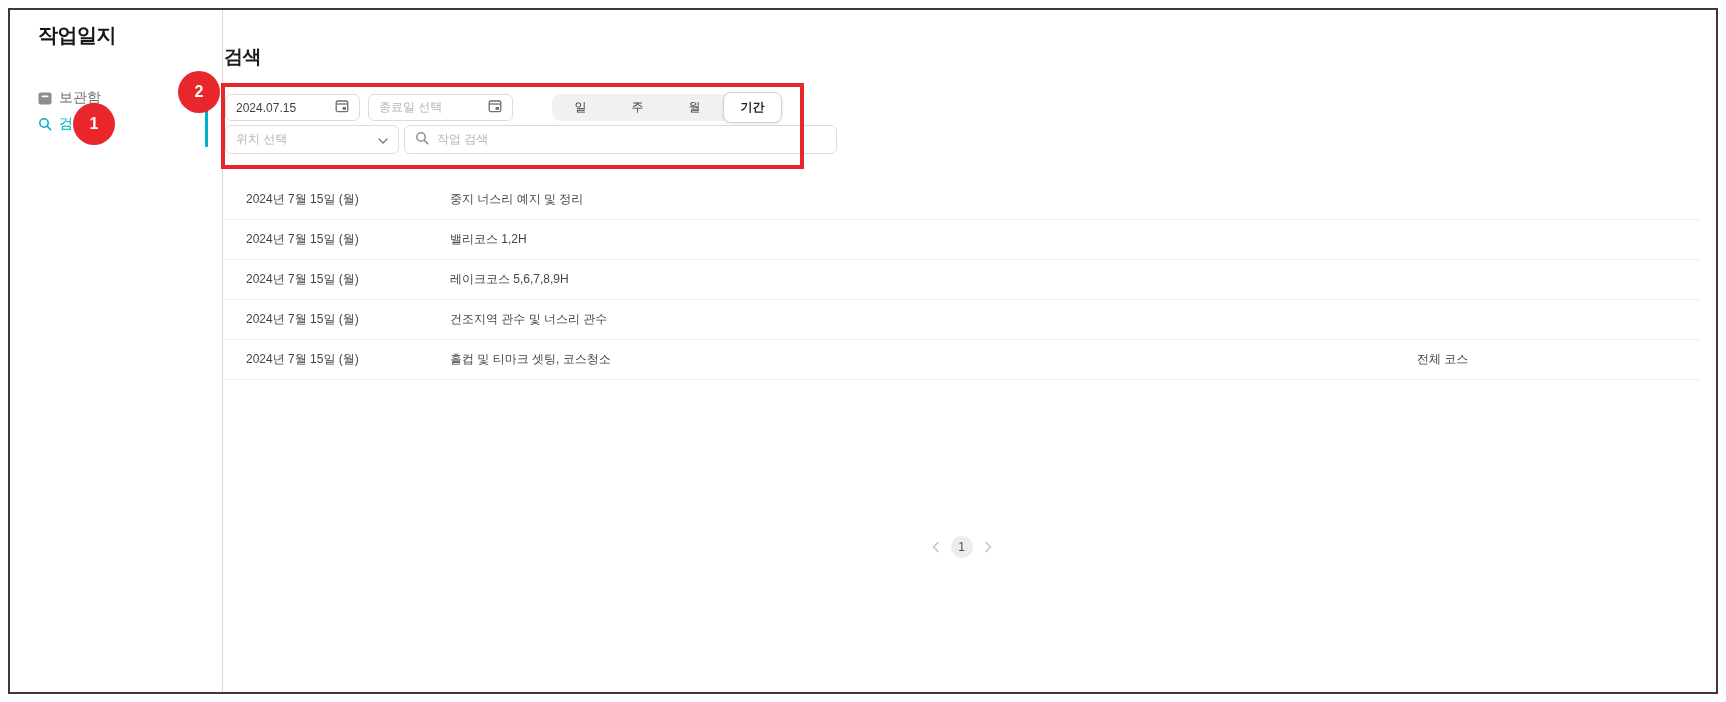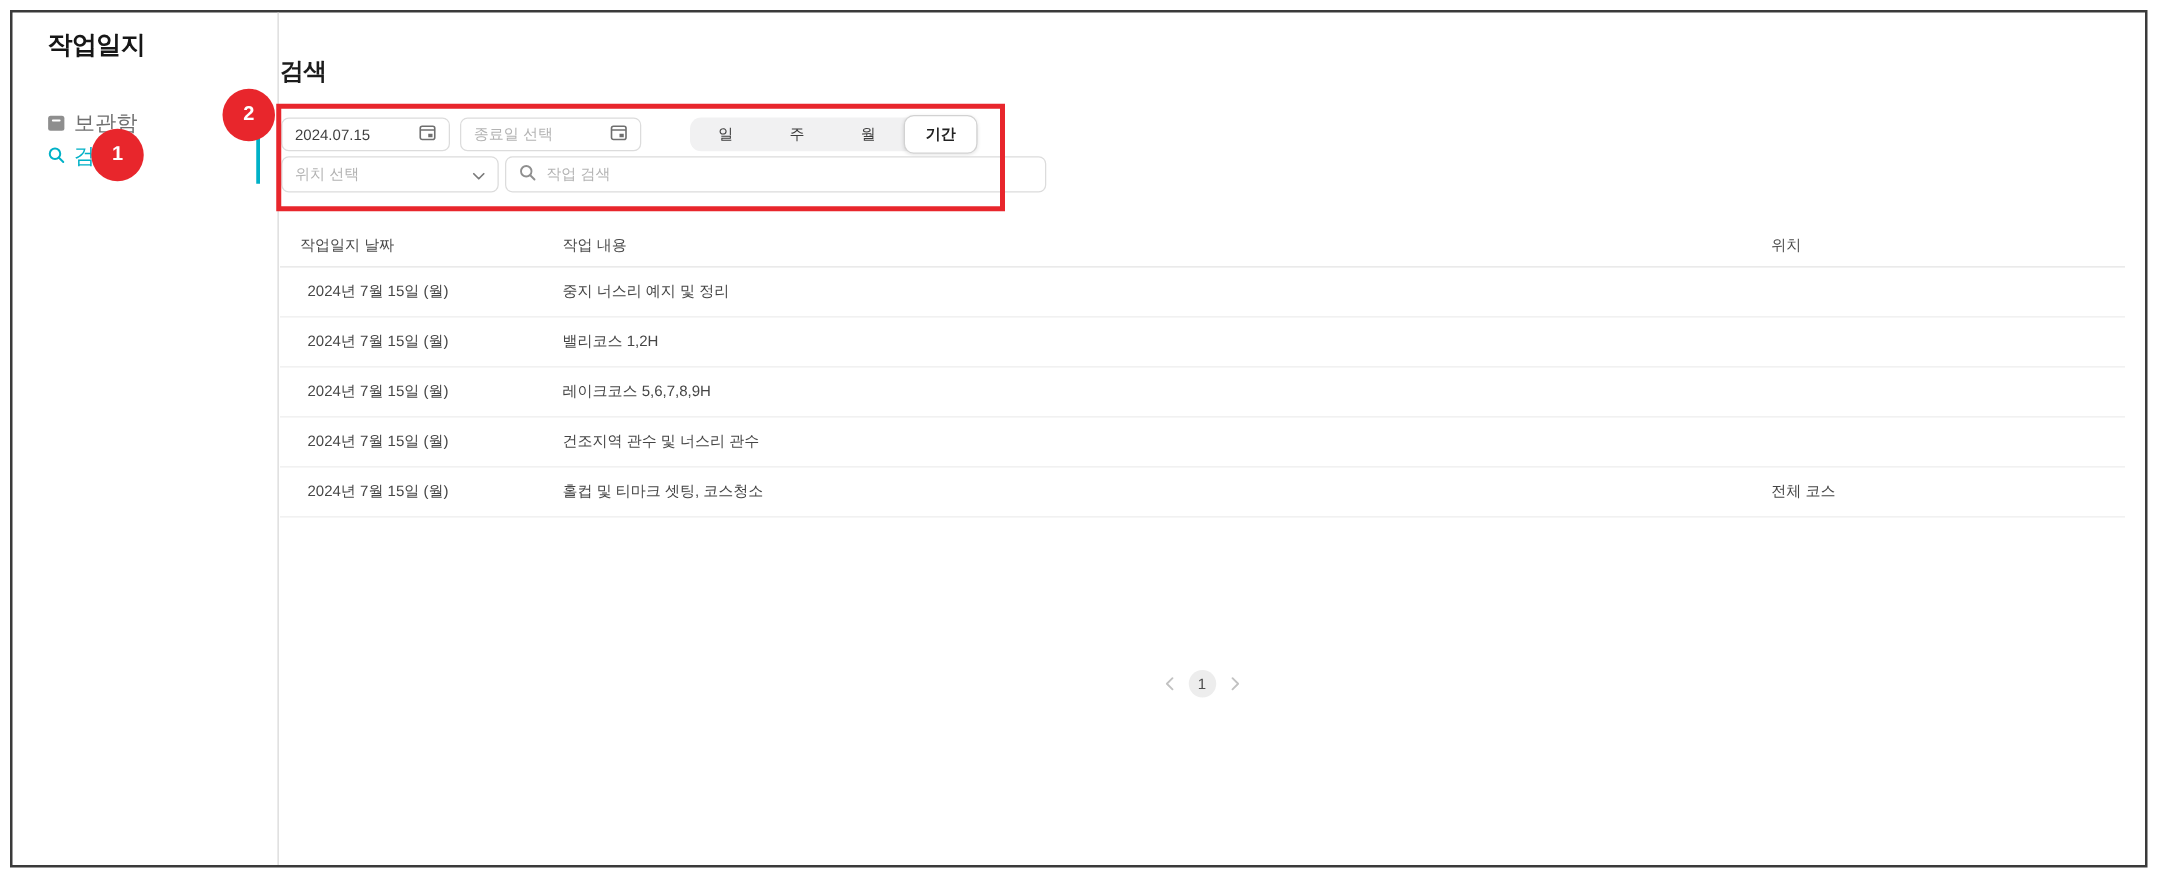--- a/index.html
+++ b/index.html
@@ -7,21 +7,21 @@
               font-family:"Liberation Sans","DejaVu Sans",sans-serif; }
   .frame { position:absolute; left:8px; top:8px; width:1710px; height:686px;
            border:2px solid #3a3a3a; background:#fff; }
 
   
   .sidebar { position:absolute; left:16px; top:0; width:197px; height:100%;
              border-right:1px solid #d8d8d8; }
   .sidebar-title { position:absolute; left:12px; top:12px; font-size:20px;
                    font-weight:700; color:#161616; letter-spacing:-0.5px; }
   .nav-item { position:absolute; left:12px; height:20px; display:flex;
-              align-items:center; gap:7px; font-size:17px; color:#6f6f6f;
+              align-items:center; gap:7px; font-size:14px; color:#6f6f6f;
               cursor:pointer; white-space:nowrap;justify-content:space-between; }
   .nav-item.archive { top:78px; }
   .nav-item.search  { top:104px; color:#00b1c7; }
   .nav-item .icn { display:flex; align-items:center; }
   .active-indicator { position:absolute; left:195px; top:100px; width:3px;
                       height:37px; background:#00b1c7; z-index:5; }
 
   
   .badge { position:absolute; width:42px; height:42px; border-radius:50%;
            background:#e8262c; color:#fff; font-size:16px; font-weight:700;
@@ -150,25 +150,20 @@
       <span class="icn">
         <svg width="14" height="14" viewBox="0 0 14 14" fill="none" stroke="#8f8f8f" stroke-width="1.5">
             <circle cx="6" cy="6" r="4.2"></circle>
             <line x1="9.2" y1="9.2" x2="12.6" y2="12.6" stroke-linecap="round"></line>
           </svg>
       </span>
       <span class="ph">작업 검색</span>
     </div>
 
     <div class="table">
-      <div class="thead">
-        <div class="col-date">작업일지 날짜</div>
-        <div class="col-content">작업 내용</div>
-        <div class="col-loc">위치</div>
-      </div>
       <div id="rows">
         <div class="trow">
           <div class="col-date cell-date">2024년 7월 15일 (월)</div>
           <div class="col-content cell-content">중지 너스리 예지 및 정리</div>
           <div class="col-loc cell-location"></div>
         </div>
 
         <div class="trow">
           <div class="col-date cell-date">2024년 7월 15일 (월)</div>
           <div class="col-loc cell-location">밸리코스 1,2H</div>

